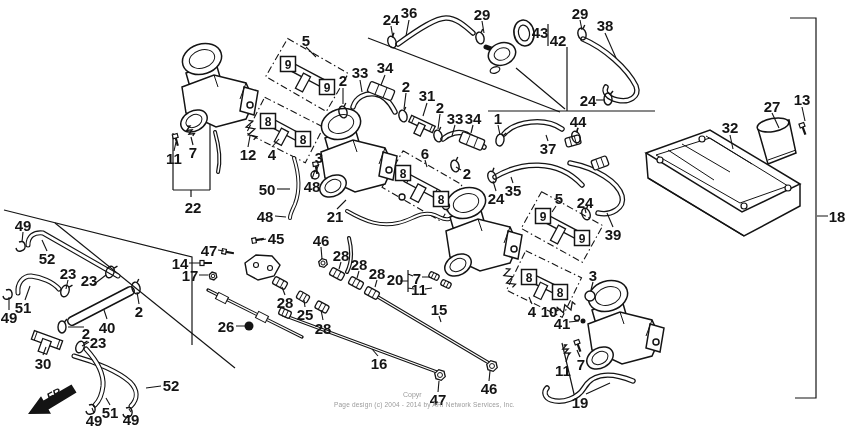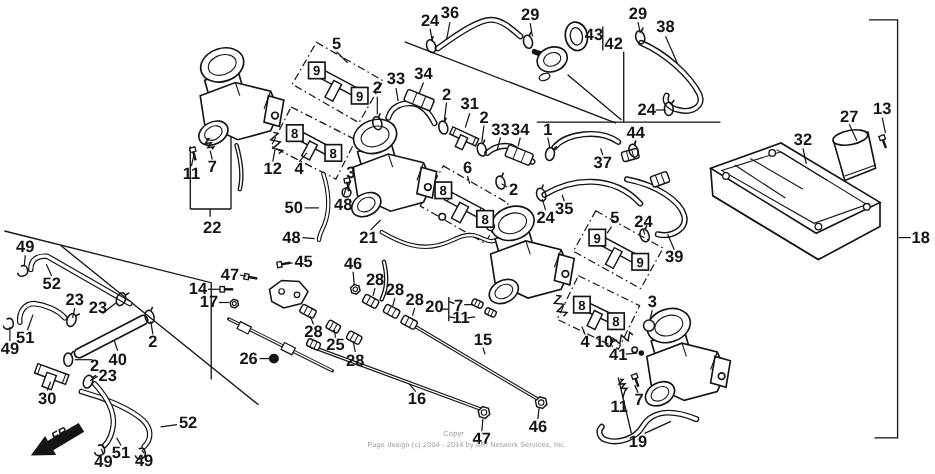--- a/index.html
+++ b/index.html
@@ -1,17 +1,17 @@
 <!DOCTYPE html>
 <html><head>
 <meta charset="utf-8">
 <style>
   html,body{margin:0;padding:0;background:#fff;}
   #stage{position:relative;width:850px;height:431px;background:#fff;overflow:hidden;
-         font-family:"Liberation Sans",sans-serif;}
+         font-family:"Liberation Sans",sans-serif;border-radius:14px;}
   svg{position:absolute;left:0;top:0;}
   .wm{position:absolute;color:#9a9a9a;font-size:7px;line-height:7px;
       font-family:"Liberation Sans",sans-serif;white-space:nowrap;}
 </style>
 </head>
 <body>
 
 <div id="stage">
   <svg id="diagram" width="850" height="431" viewBox="0 0 850 431">
       <g>

